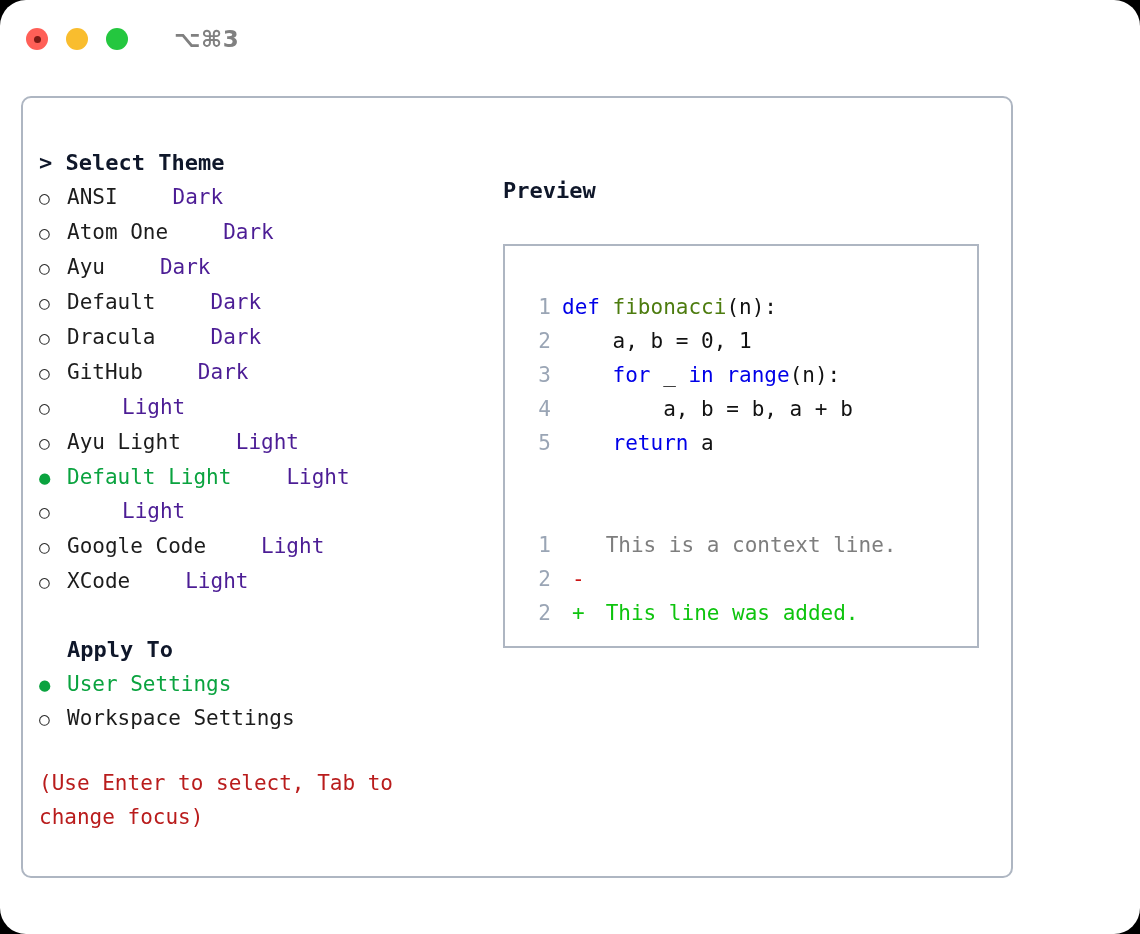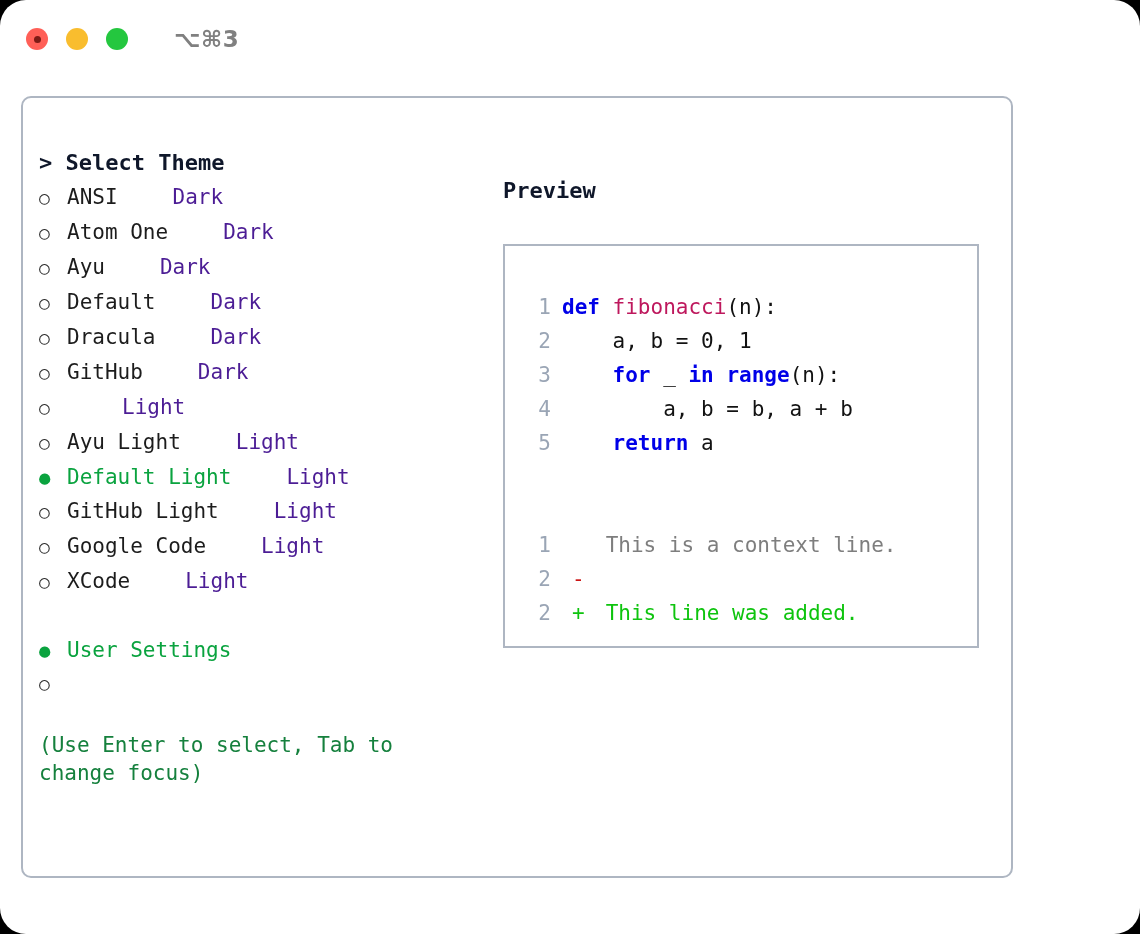--- a/index.html
+++ b/index.html
@@ -123,22 +123,22 @@
     color: #4c1d95;
     padding-left: 11px;
     margin-left: 44px;
   }
 
   .spacer-row { height: 34px; }
 
   .hint {
     margin-top: 30px;
     font-size: 21px;
-    line-height: 28px;
-    color: #15803d;
+    line-height: 34px;
+    color: #b91c1c;
     width: 404px;
     white-space: pre-wrap;
     word-break: break-word;
   }
 
   
   .right-col {
     position: absolute;
     left: 480px;
     top: 48px;
@@ -161,22 +161,22 @@
     line-height: 34px;
     white-space: pre;
   }
   .ln {
     width: 30px;
     flex: 0 0 30px;
     text-align: right;
     color: #9aa5b5;
     padding-right: 11px;
   }
-  .tok-kw   { color: #0000e8; font-weight: bold; }
-  .tok-fn   { color: #be185d; }
+  .tok-kw   { color: #0000e8; }
+  .tok-fn   { color: #4d7c0f; }
   .tok-plain{ color: #121212; }
 
   .blank-line { height: 34px; }
 
   .diff-sign {
     width: 21px;
     flex: 0 0 21px;
     padding-left: 10px;
   }
   .diff-ctx  { color: #7e7e7e; }
@@ -245,43 +245,44 @@
         <span class="opt-label">Ayu Light</span>
         <span class="opt-tag">Light</span>
       </div>
       <div class="opt-row selected">
         <span class="marker on">●</span>
         <span class="opt-label">Default Light</span>
         <span class="opt-tag">Light</span>
       </div>
       <div class="opt-row">
         <span class="marker">○</span>
-        <span class="opt-label">GitHub Light</span>
         <span class="opt-tag">Light</span>
       </div>
       <div class="opt-row">
         <span class="marker">○</span>
         <span class="opt-label">Google Code</span>
         <span class="opt-tag">Light</span>
       </div>
       <div class="opt-row">
         <span class="marker">○</span>
         <span class="opt-label">XCode</span>
         <span class="opt-tag">Light</span>
       </div>
 
       <div class="spacer-row"></div>
 
+      <div class="section-header indented">Apply To</div>
 
       <div class="opt-row selected">
         <span class="marker on">●</span>
         <span class="opt-label">User Settings</span>
       </div>
       <div class="opt-row">
         <span class="marker">○</span>
+        <span class="opt-label">Workspace Settings</span>
       </div>
 
       <div class="hint">(Use Enter to select, Tab to change focus)</div>
     </div>
 
     <div class="right-col">
       <div class="section-header">Preview</div>
 
       <div class="preview-box">
 

